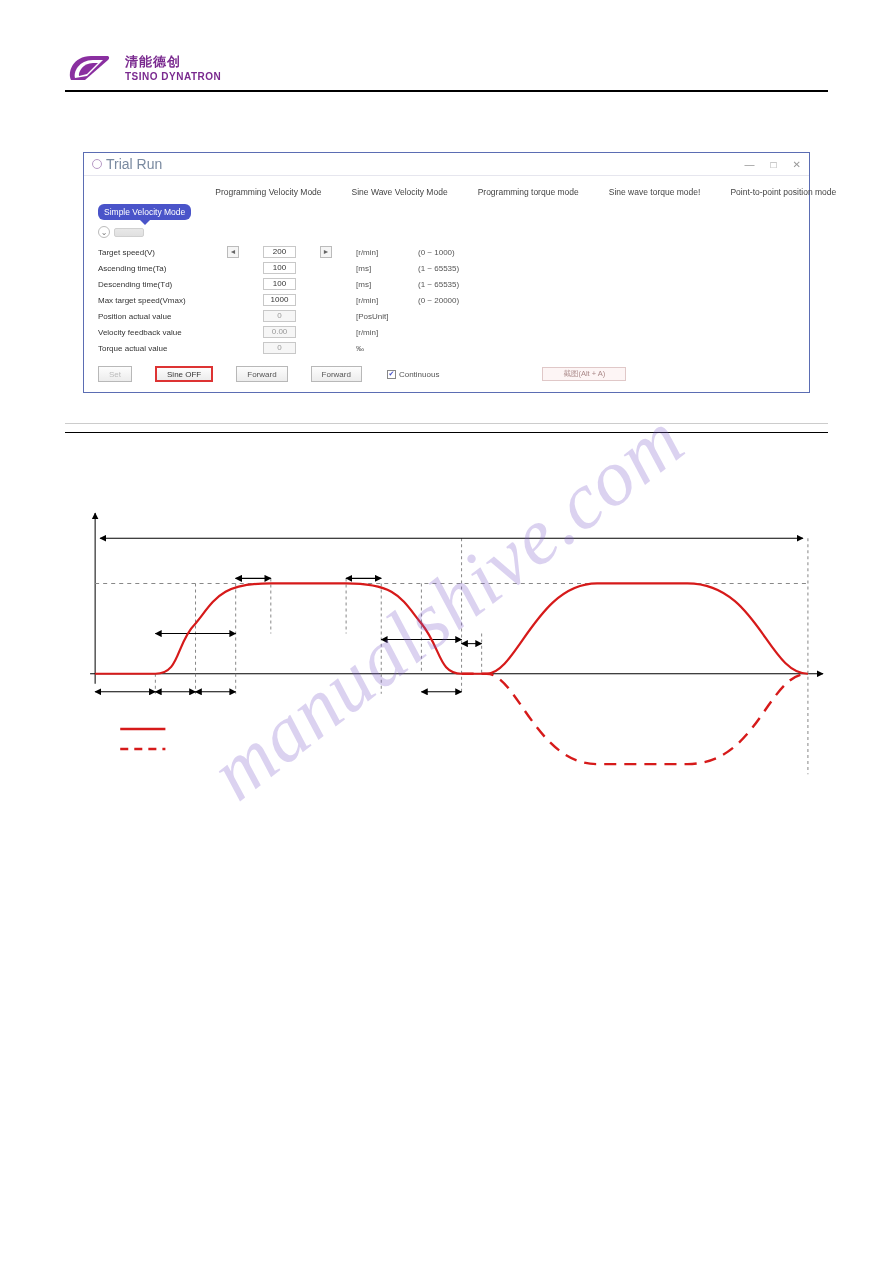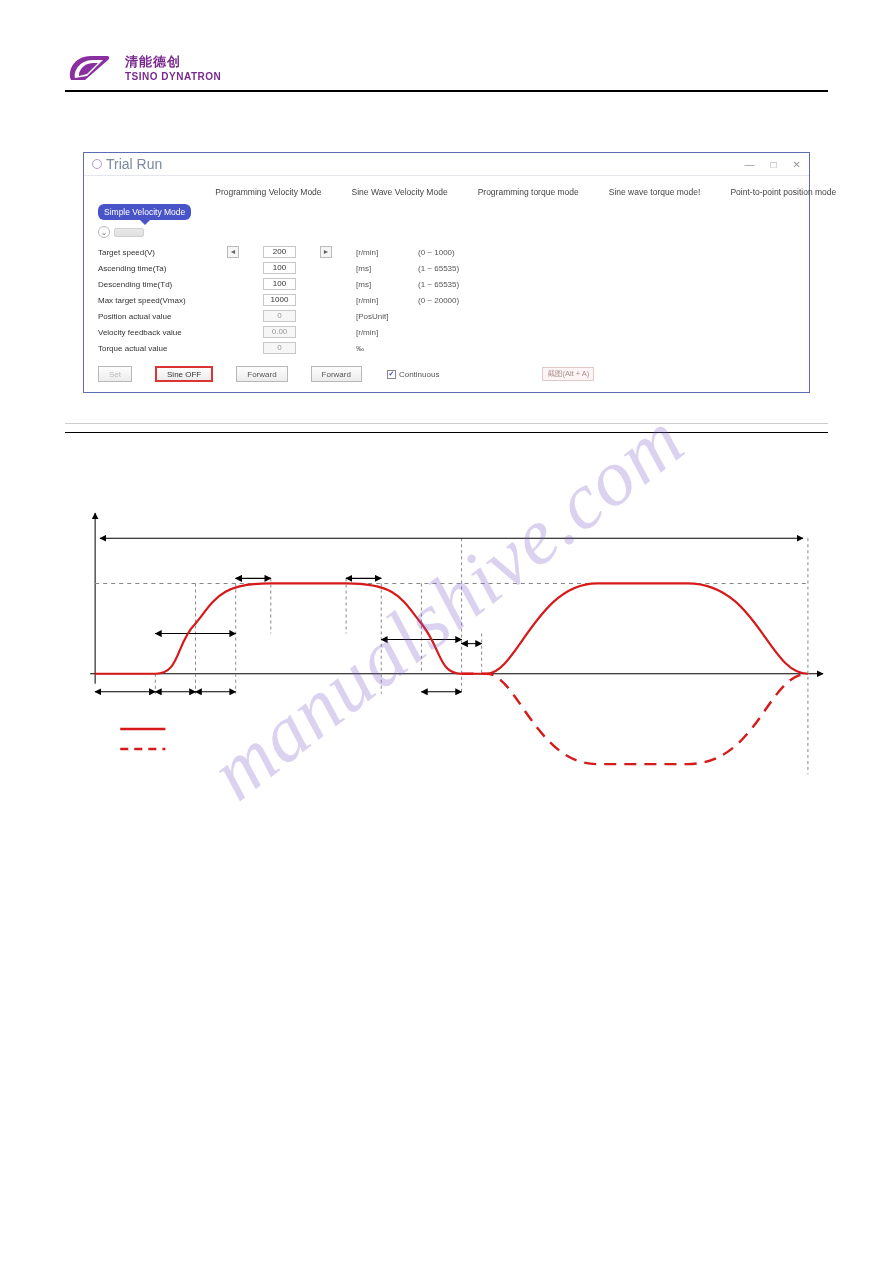--- a/index.html
+++ b/index.html
@@ -62,21 +62,21 @@
   .param-input { width:33px; height:12px; border:1px solid #c8c8c8; background:#fff; font-size:8px; text-align:center; color:#333;}
   .param-input.ro { background:#f6f6f6; color:#999;}
   .param-unit { width:38px; font-size:8px; color:#555;}
   .param-range { font-size:8px; color:#555;}
   .button-row { display:flex; align-items:center; gap:23px; padding:4px 14px 10px 14px;}
   .btn { height:16px; padding:0 10px; border:1px solid #b8b8b8; background:linear-gradient(#fdfdfd,#ececec); font-size:8px; color:#555; display:inline-flex; align-items:center; justify-content:center;}
   .btn.disabled { color:#bbb;}
   .btn.highlight { border:2px solid #d33; color:#333; font-weight:500;}
   .continuous { display:flex; align-items:center; gap:3px; font-size:8px; color:#555; margin-left:2px;}
   .check { width:9px; height:9px; border:1px solid #888; background:#fff; display:inline-flex; align-items:center; justify-content:center; font-size:7px; color:#4a54c9;}
-  .snip-badge { margin-left:80px; border:1px solid #e0c8c8; background:#fdf5f5; padding:1px 4px; font-size:7.5px; color:#a88;}
+  .snip-badge { margin-left:80px; border:1px solid #e0c8c8; background:#fdf5f5; padding:1px 20px; font-size:7.5px; color:#a88;}
   
   .sep { border:0; border-top:1px solid #000; margin:0 0 24px 0;}
   .sep.faint { border-top:1px solid #ccc; margin:0 0 8px 0;}
   
   .diagram { margin: 50px 0 0 0; width: 100%; }
   .diagram svg { display:block; width:100%; height:auto;}
   
   .watermark {
     position:absolute; left:50%; top:48%; transform:translate(-50%,-50%) rotate(-38deg);
     font-size:80px; color:rgba(122,90,200,0.27); font-weight:400; white-space:nowrap;

